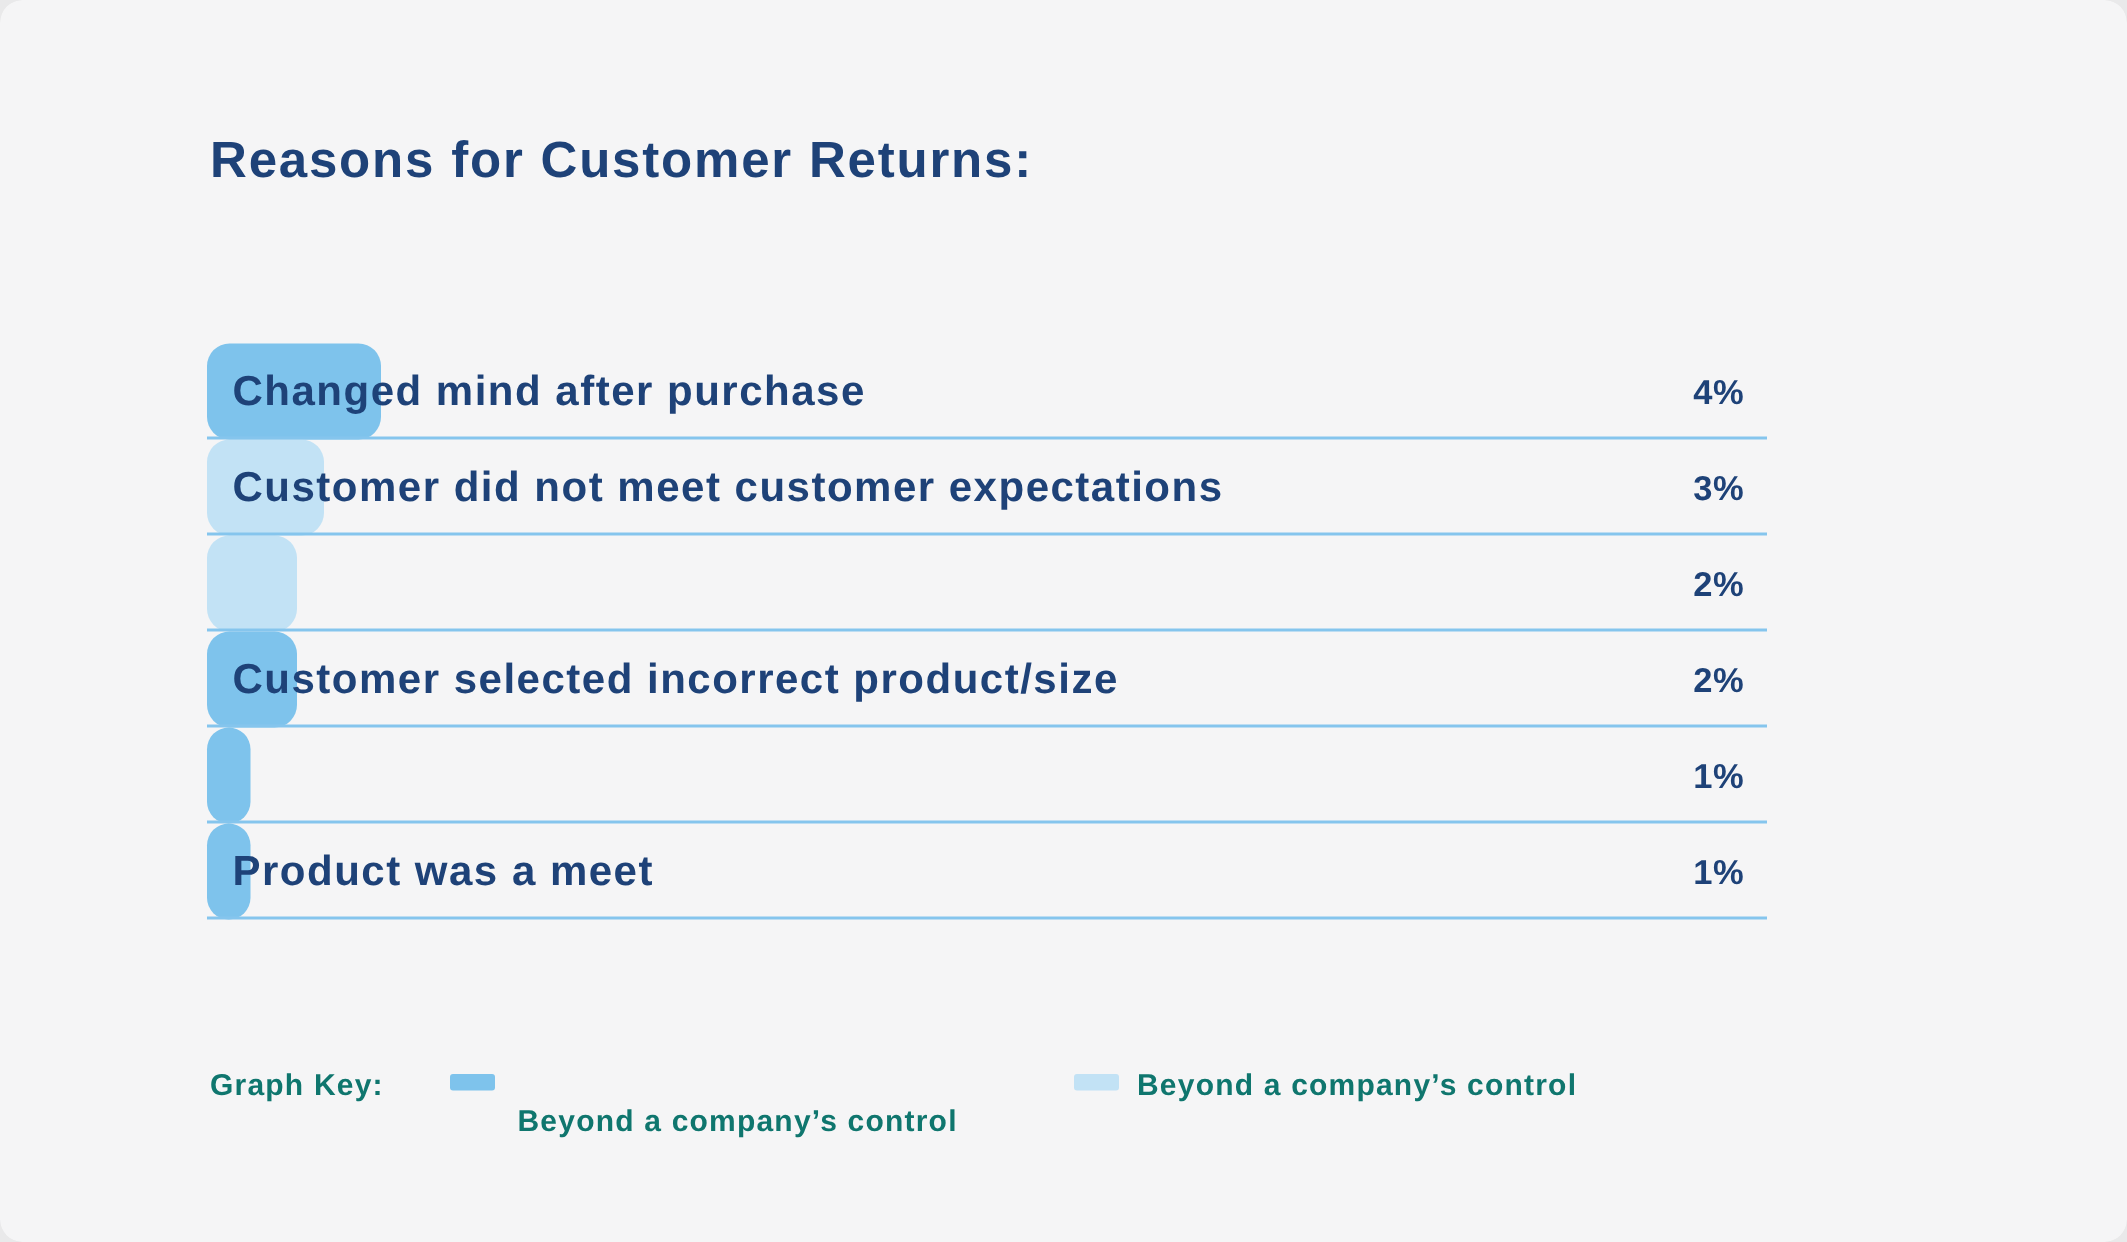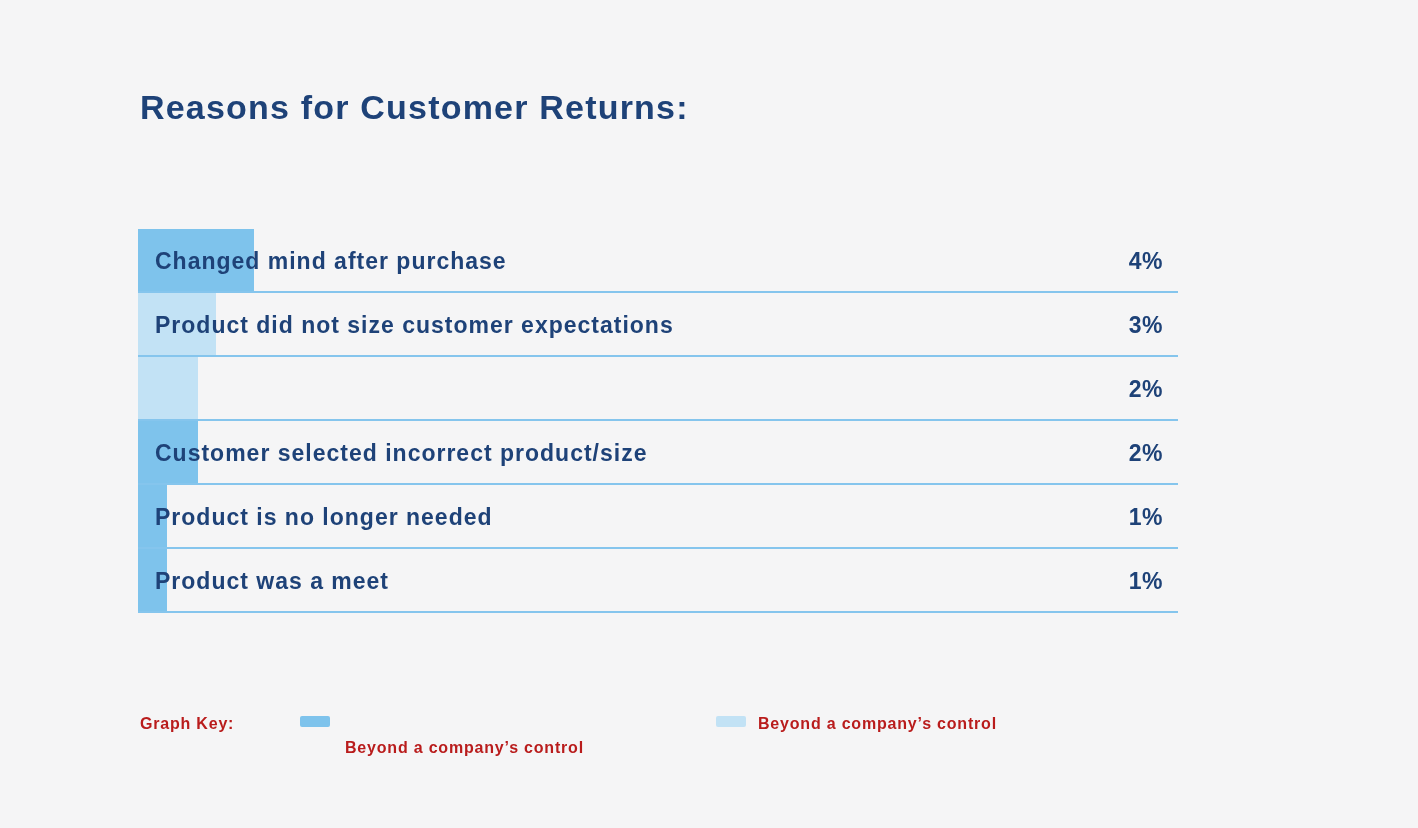--- a/index.html
+++ b/index.html
@@ -1,15 +1,15 @@
 <!DOCTYPE html>
 <html><head>
 <meta charset="utf-8">
 <style>
-  * { margin: 0; padding: 0; box-sizing: border-box; }
+  * { margin: 0; padding: 0; box-sizing: border-box; border-radius: 15px; }
   html, body { width: 100%; height: 100%; }
   body {
     font-family: "Liberation Sans", sans-serif;
     background: #e9e9ea;
   }
   .canvas {
     position: relative;
     width: 1418px;
     height: 828px;
     background: #F5F5F6;
@@ -48,21 +48,21 @@
     left: 0; top: 0;
     height: 100%;
     z-index: 0;
   }
   .row .row-label {
     position: absolute;
     left: 17px; top: 0;
     height: 100%;
     display: flex;
     align-items: center;
-    font-size: 23px;
+    font-size: 28px;
     font-weight: bold;
     letter-spacing: 1px;
     color: #1E4278;
     z-index: 1;
     white-space: nowrap;
   }
   .row .row-value {
     position: absolute;
     right: 15px; top: 0;
     height: 100%;
@@ -71,24 +71,24 @@
     font-size: 23px;
     font-weight: bold;
     letter-spacing: 0.5px;
     color: #1E4278;
     z-index: 1;
   }
   .legend-bar { position: absolute; left: 0; top: 0; width: 100%; }
   .legend-text {
     position: absolute;
     top: 710px;
-    font-size: 16px;
+    font-size: 20px;
     font-weight: bold;
     letter-spacing: 0.8px;
-    color: #b91c1c;
+    color: #0f766e;
     line-height: 28px;
     white-space: nowrap;
   }
   .graph-key-label { left: 140px; }
   .legend-label-beyond { left: 345px; margin-top: 24px; }
   .legend-label-within { left: 758px; }
   .swatch {
     position: absolute;
     top: 716px;
     width: 30px;
@@ -106,35 +106,34 @@
   <div class="chart-title">Reasons for Customer Returns:</div>
 
   <div class="rows">
       <div class="row">
         <div class="bar" style="width: 116px; background: rgb(126, 195, 236);"></div>
         <div class="row-label">Changed mind after purchase</div>
         <div class="row-value">4%</div>
       </div>
       <div class="row">
         <div class="bar" style="width: 78px; background: rgb(194, 226, 245);"></div>
-        <div class="row-label">Product did not size customer expectations</div>
+        <div class="row-label">Customer did not meet customer expectations</div>
         <div class="row-value">3%</div>
       </div>
       <div class="row">
         <div class="bar" style="width: 60px; background: rgb(194, 226, 245);"></div>
         <div class="row-value">2%</div>
       </div>
       <div class="row">
         <div class="bar" style="width: 60px; background: rgb(126, 195, 236);"></div>
         <div class="row-label">Customer selected incorrect product/size</div>
         <div class="row-value">2%</div>
       </div>
       <div class="row">
         <div class="bar" style="width: 29px; background: rgb(126, 195, 236);"></div>
-        <div class="row-label">Product is no longer needed</div>
         <div class="row-value">1%</div>
       </div>
       <div class="row">
         <div class="bar" style="width: 29px; background: rgb(126, 195, 236);"></div>
         <div class="row-label">Product was a meet</div>
         <div class="row-value">1%</div>
       </div>
     </div>
 
   <div class="legend-bar">

